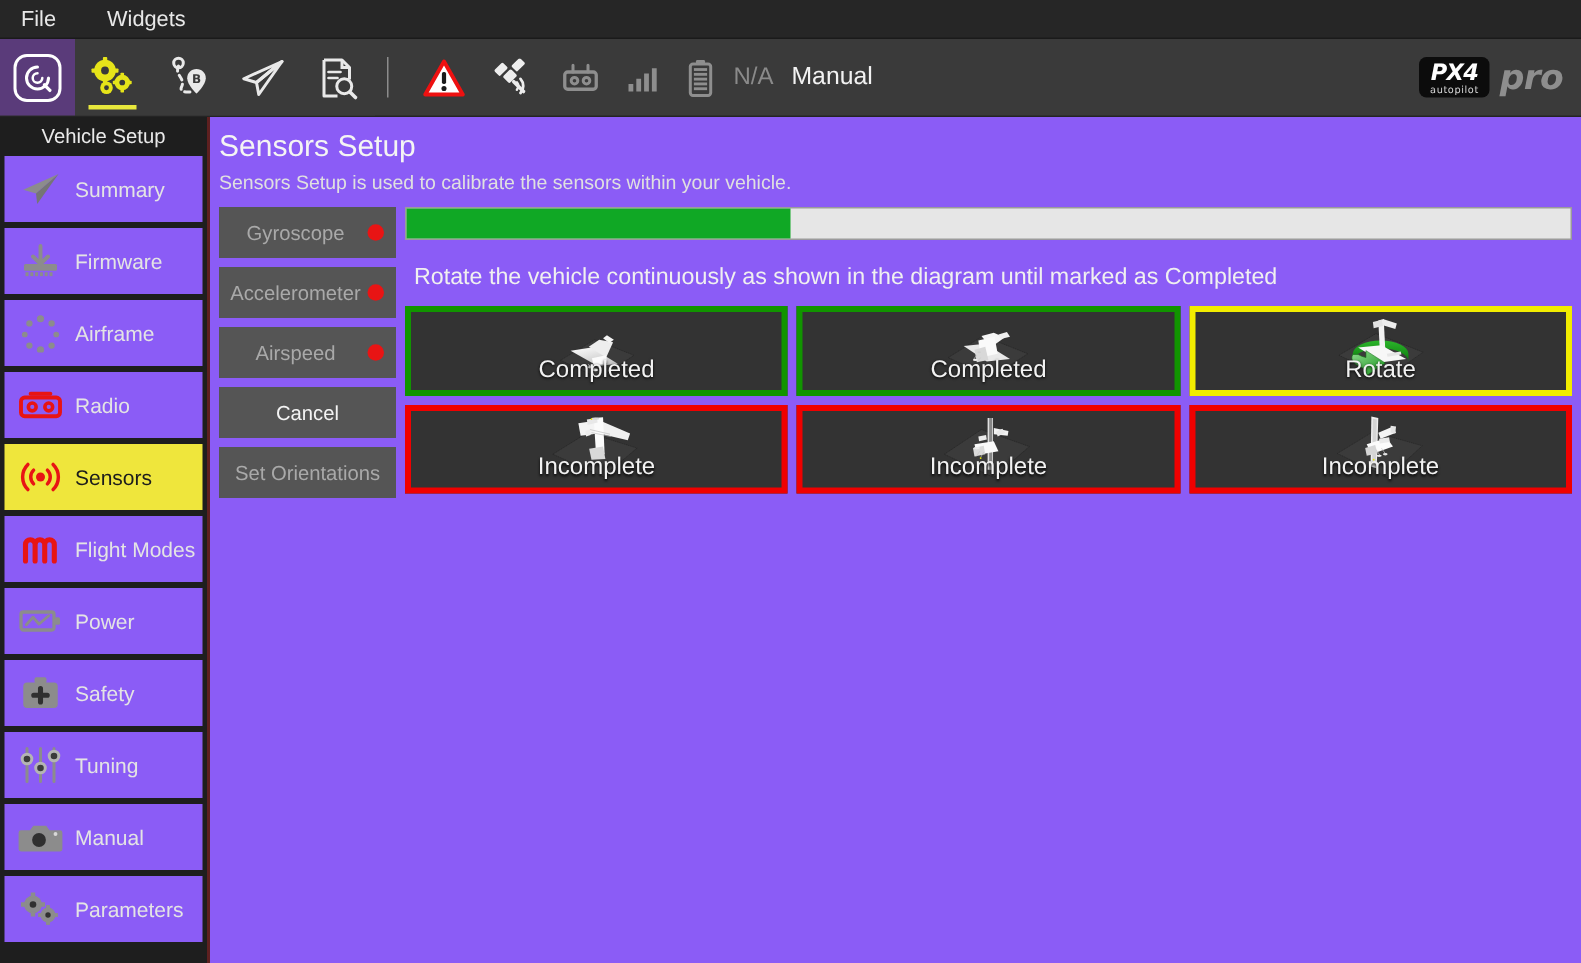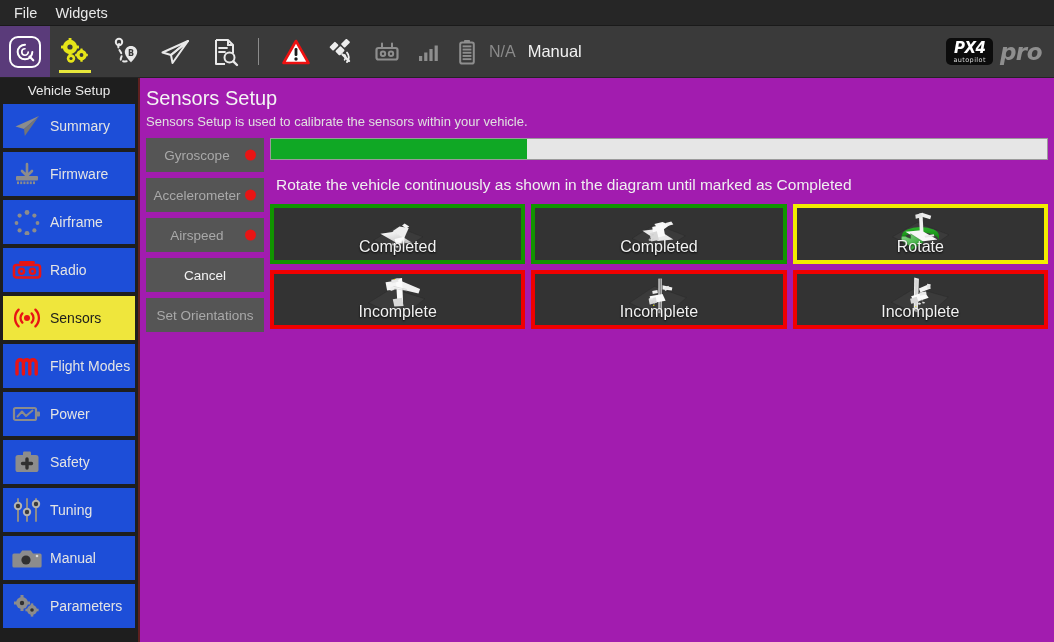--- a/index.html
+++ b/index.html
@@ -7,21 +7,21 @@
     width: 1054px; height: 642px;
     background: #1b1b1b;
     font-family: "Liberation Sans", sans-serif;
     overflow: hidden;
   }
   #app { position: relative; width: 1054px; height: 642px; background: #1b1b1b; }
 
   
   .menubar {
     height: 26px; background: #262626; display: flex; align-items: center;
-    padding-left: 10px; gap: 10px; border-bottom: 1px solid #1a1a1a;
+    padding-left: 10px; gap: 26px; border-bottom: 1px solid #1a1a1a;
   }
   .menubar .mitem {
     color: #e8e8e8; font-size: 14.5px; padding: 2px 4px; cursor: default;
   }
 
   
   .toolbar {
     height: 52px; background: #3a3a3a; display: flex; align-items: stretch;
     border-bottom: 1px solid #242424;
   }
@@ -78,29 +78,29 @@
   
   .sidebar {
     width: 140px; background: #1e1e1e; border-right: 2px solid #5e2020;
     display: flex; flex-direction: column; flex: none;
   }
   .sb-title {
     color: #e9e9e9; font-size: 13.5px; text-align: center;
     padding: 5px 0 6px 0;
   }
   .sb-item {
-    height: 44px; margin: 0 3px 4px 3px; background: #1d4ed8;
+    height: 44px; margin: 0 3px 4px 3px; background: #8b5cf6;
     display: flex; align-items: center; gap: 8px; padding-left: 9px;
     color: #e4e4e4; font-size: 14px; cursor: pointer;
   }
   .sb-item.selected { background: #efe63c; color: #1c1c1c; }
   .sb-ico { width: 30px; height: 28px; display: flex; align-items: center; justify-content: center; flex: none; }
 
   
-  .main { flex: 1; background: #a21caf; padding: 8px 6px 0 6px; position: relative; }
+  .main { flex: 1; background: #8b5cf6; padding: 8px 6px 0 6px; position: relative; }
   .page-title { color: #f4f4f4; font-size: 20px; padding: 1px 0 4px 0; }
   .page-sub { color: #e0e0e0; font-size: 13px; padding-bottom: 9px; }
 
   .cal-area { display: flex; gap: 6px; }
   .cal-col { width: 118px; flex: none; display: flex; flex-direction: column; gap: 6px; }
   .cal-btn {
     height: 34px; background: #555555; display: flex; align-items: center;
     justify-content: center; position: relative; color: #a9a9a9; font-size: 13.5px;
     cursor: pointer;
   }

